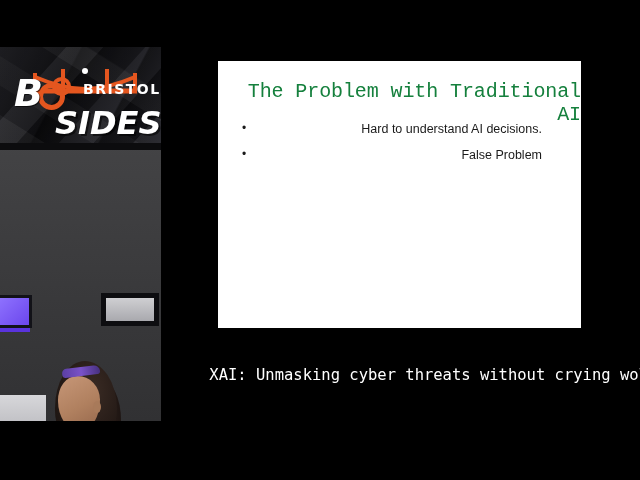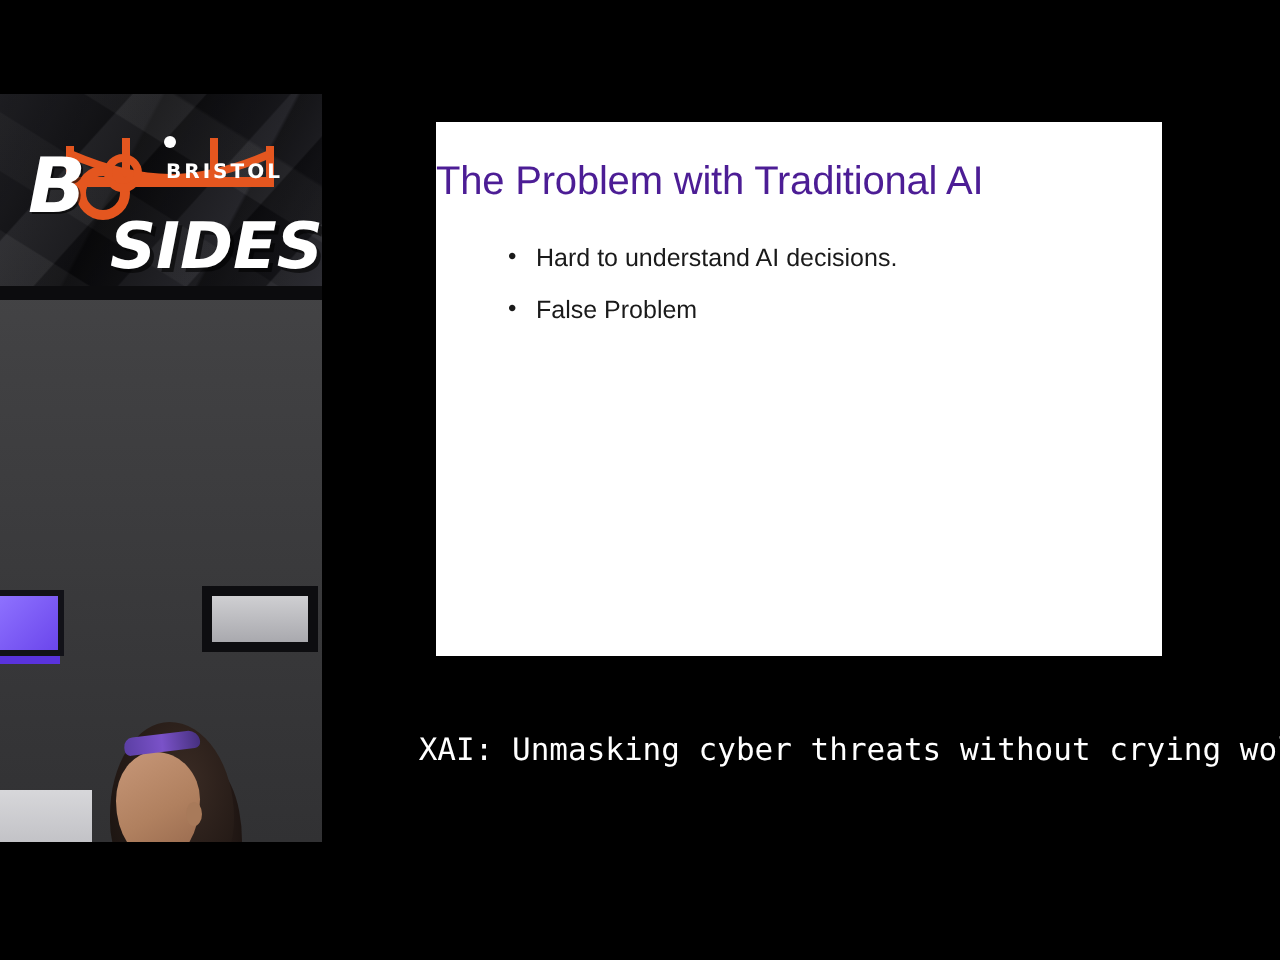--- a/index.html
+++ b/index.html
@@ -111,21 +111,21 @@
     color: #ffffff;
     letter-spacing: 0px;
     text-shadow: 2px 2px 0 rgba(0,0,0,0.55);
   }
   .logo-bristol {
     position: absolute;
     left: 83px;
     top: 35px;
     font-family: "DejaVu Sans", sans-serif;
     font-weight: 700;
-    font-size: 10px;
+    font-size: 14px;
     line-height: 1;
     color: #ffffff;
     letter-spacing: 1.5px;
   }
 
   
   #speaker-feed {
     position: absolute;
     left: 0px;
     top: 143px;
@@ -241,35 +241,36 @@
     width: 363px;
     height: 267px;
     background: #ffffff;
     overflow: hidden;
   }
   #slide-title {
     position: absolute;
     left: 0;
     top: 19px;
     width: 363px;
-    text-align: left;
-    font-family: Liberation Sans, sans-serif;
+    text-align: right;
+    font-family: Liberation Mono, monospace;
     font-size: 20px;
     font-weight: 400;
-    color: #4c1d95;
+    color: #15803d;
     letter-spacing: -0.1px;
   }
   #slide-bullets {
     position: absolute;
-    left: 36px;
+    left: 24px;
     top: 62px;
     width: 300px;
     margin: 0;
     padding: 0;
     list-style: none;
+    text-align: right;
   }
   #slide-bullets li {
     position: relative;
     padding-left: 14px;
     font-family: "Liberation Sans", sans-serif;
     font-size: 12.5px;
     color: #1a1a1a;
     line-height: 1;
     margin-bottom: 13px;
   }

